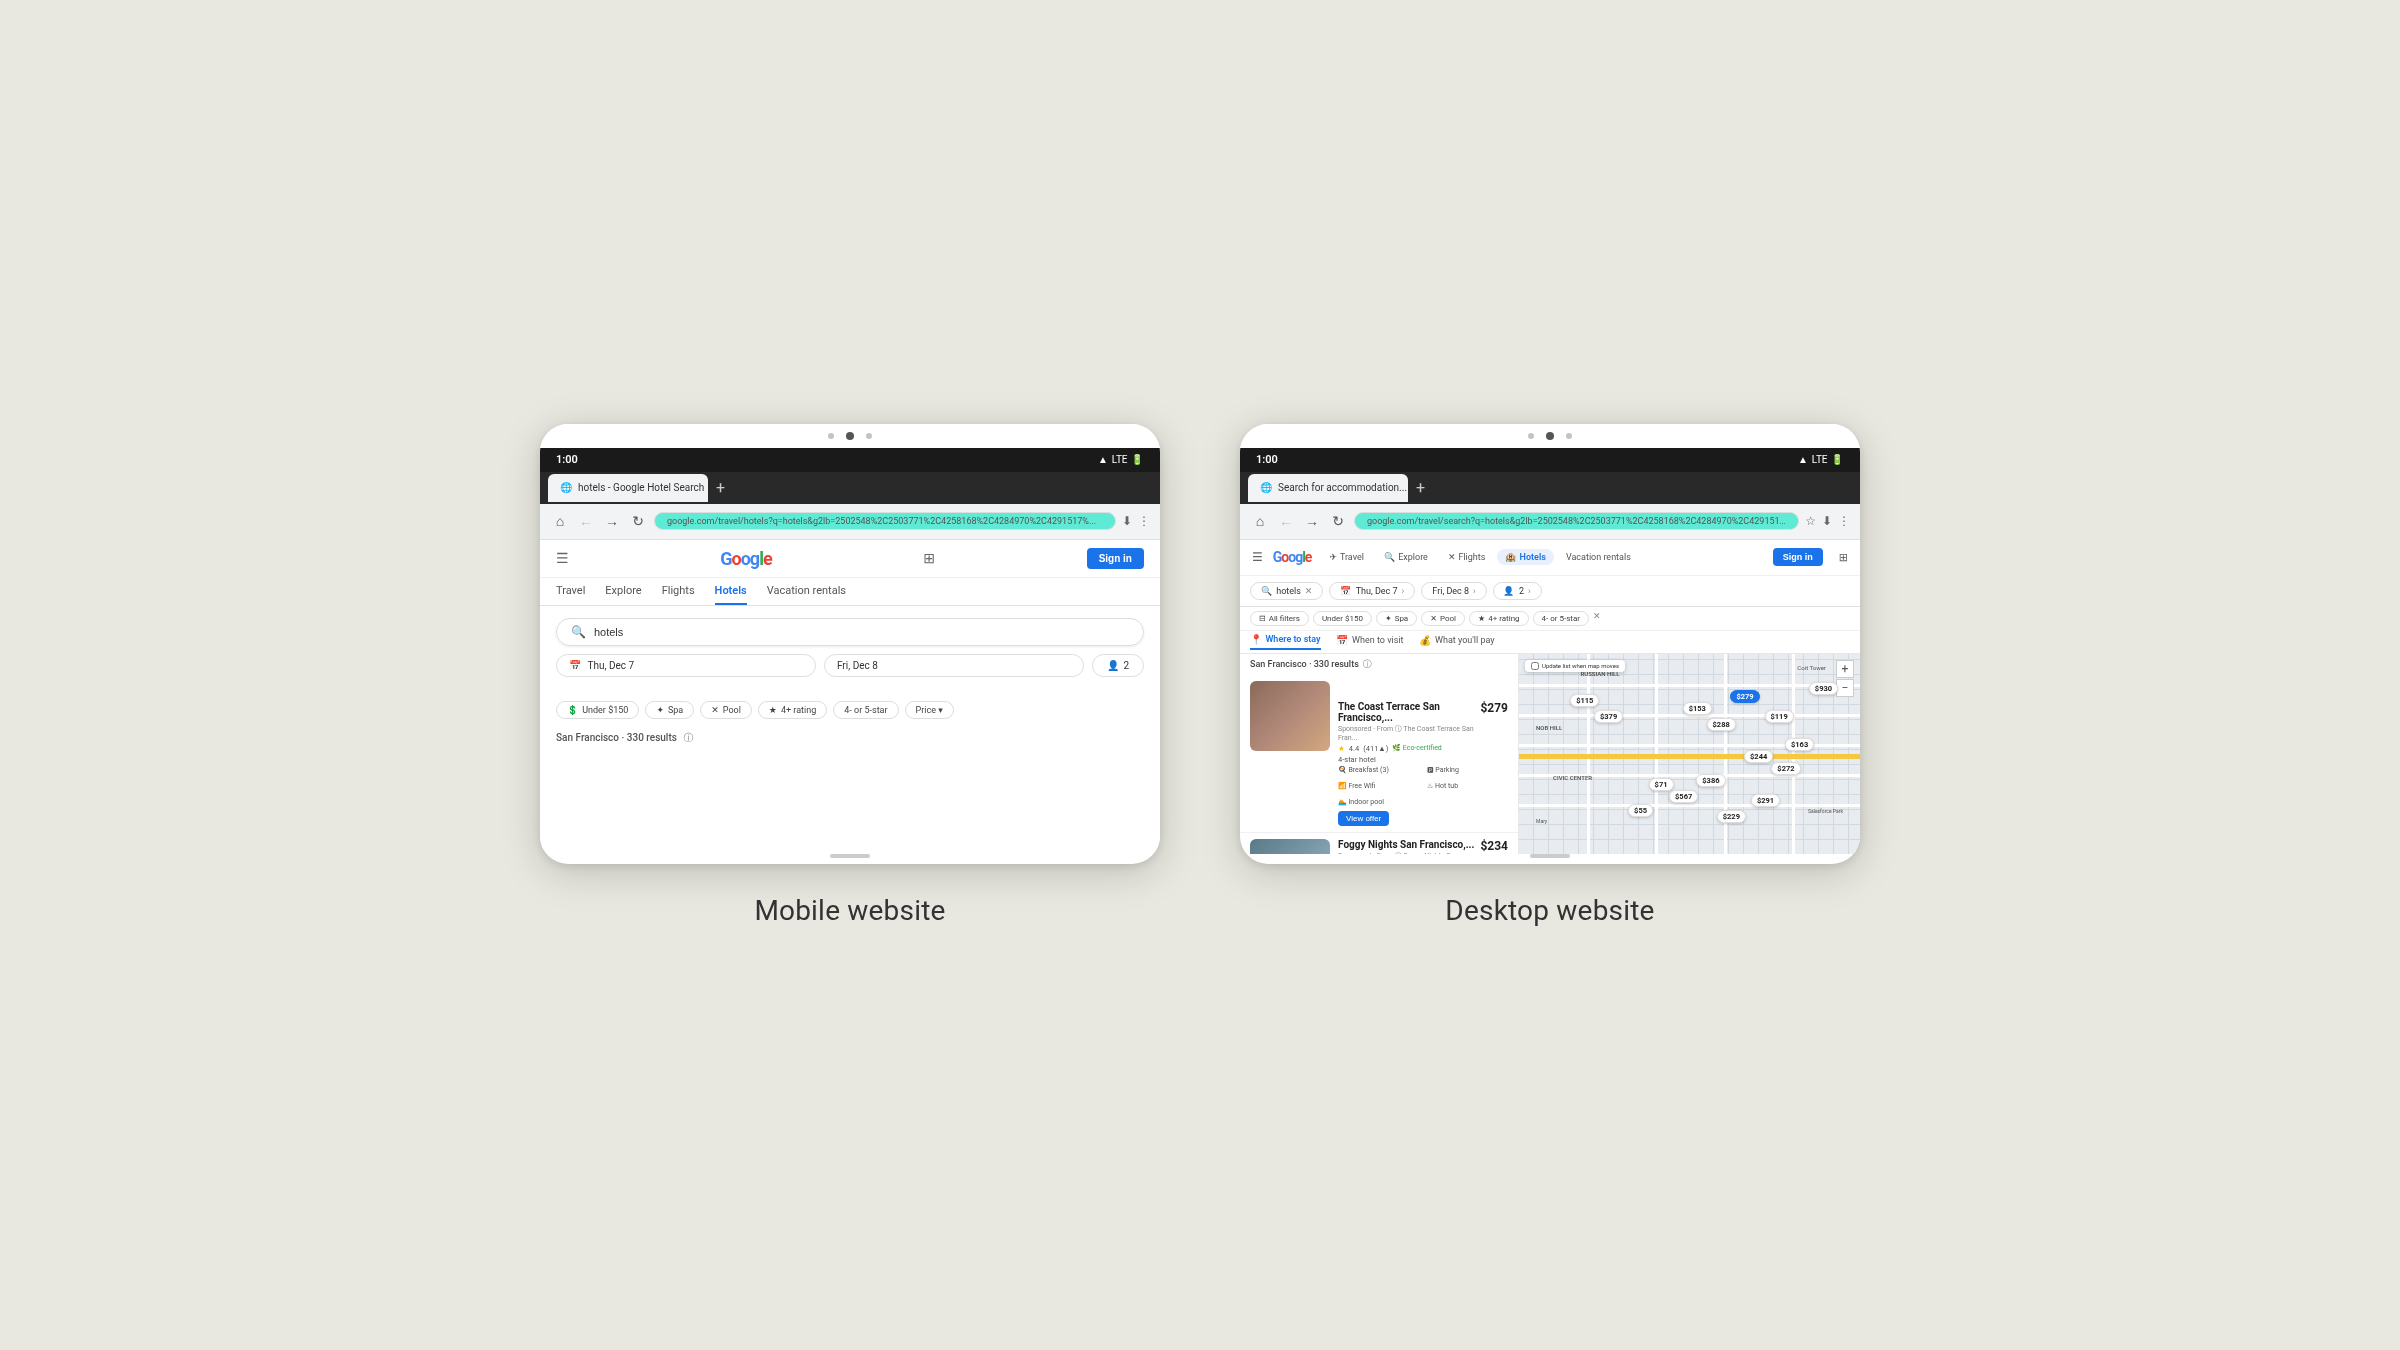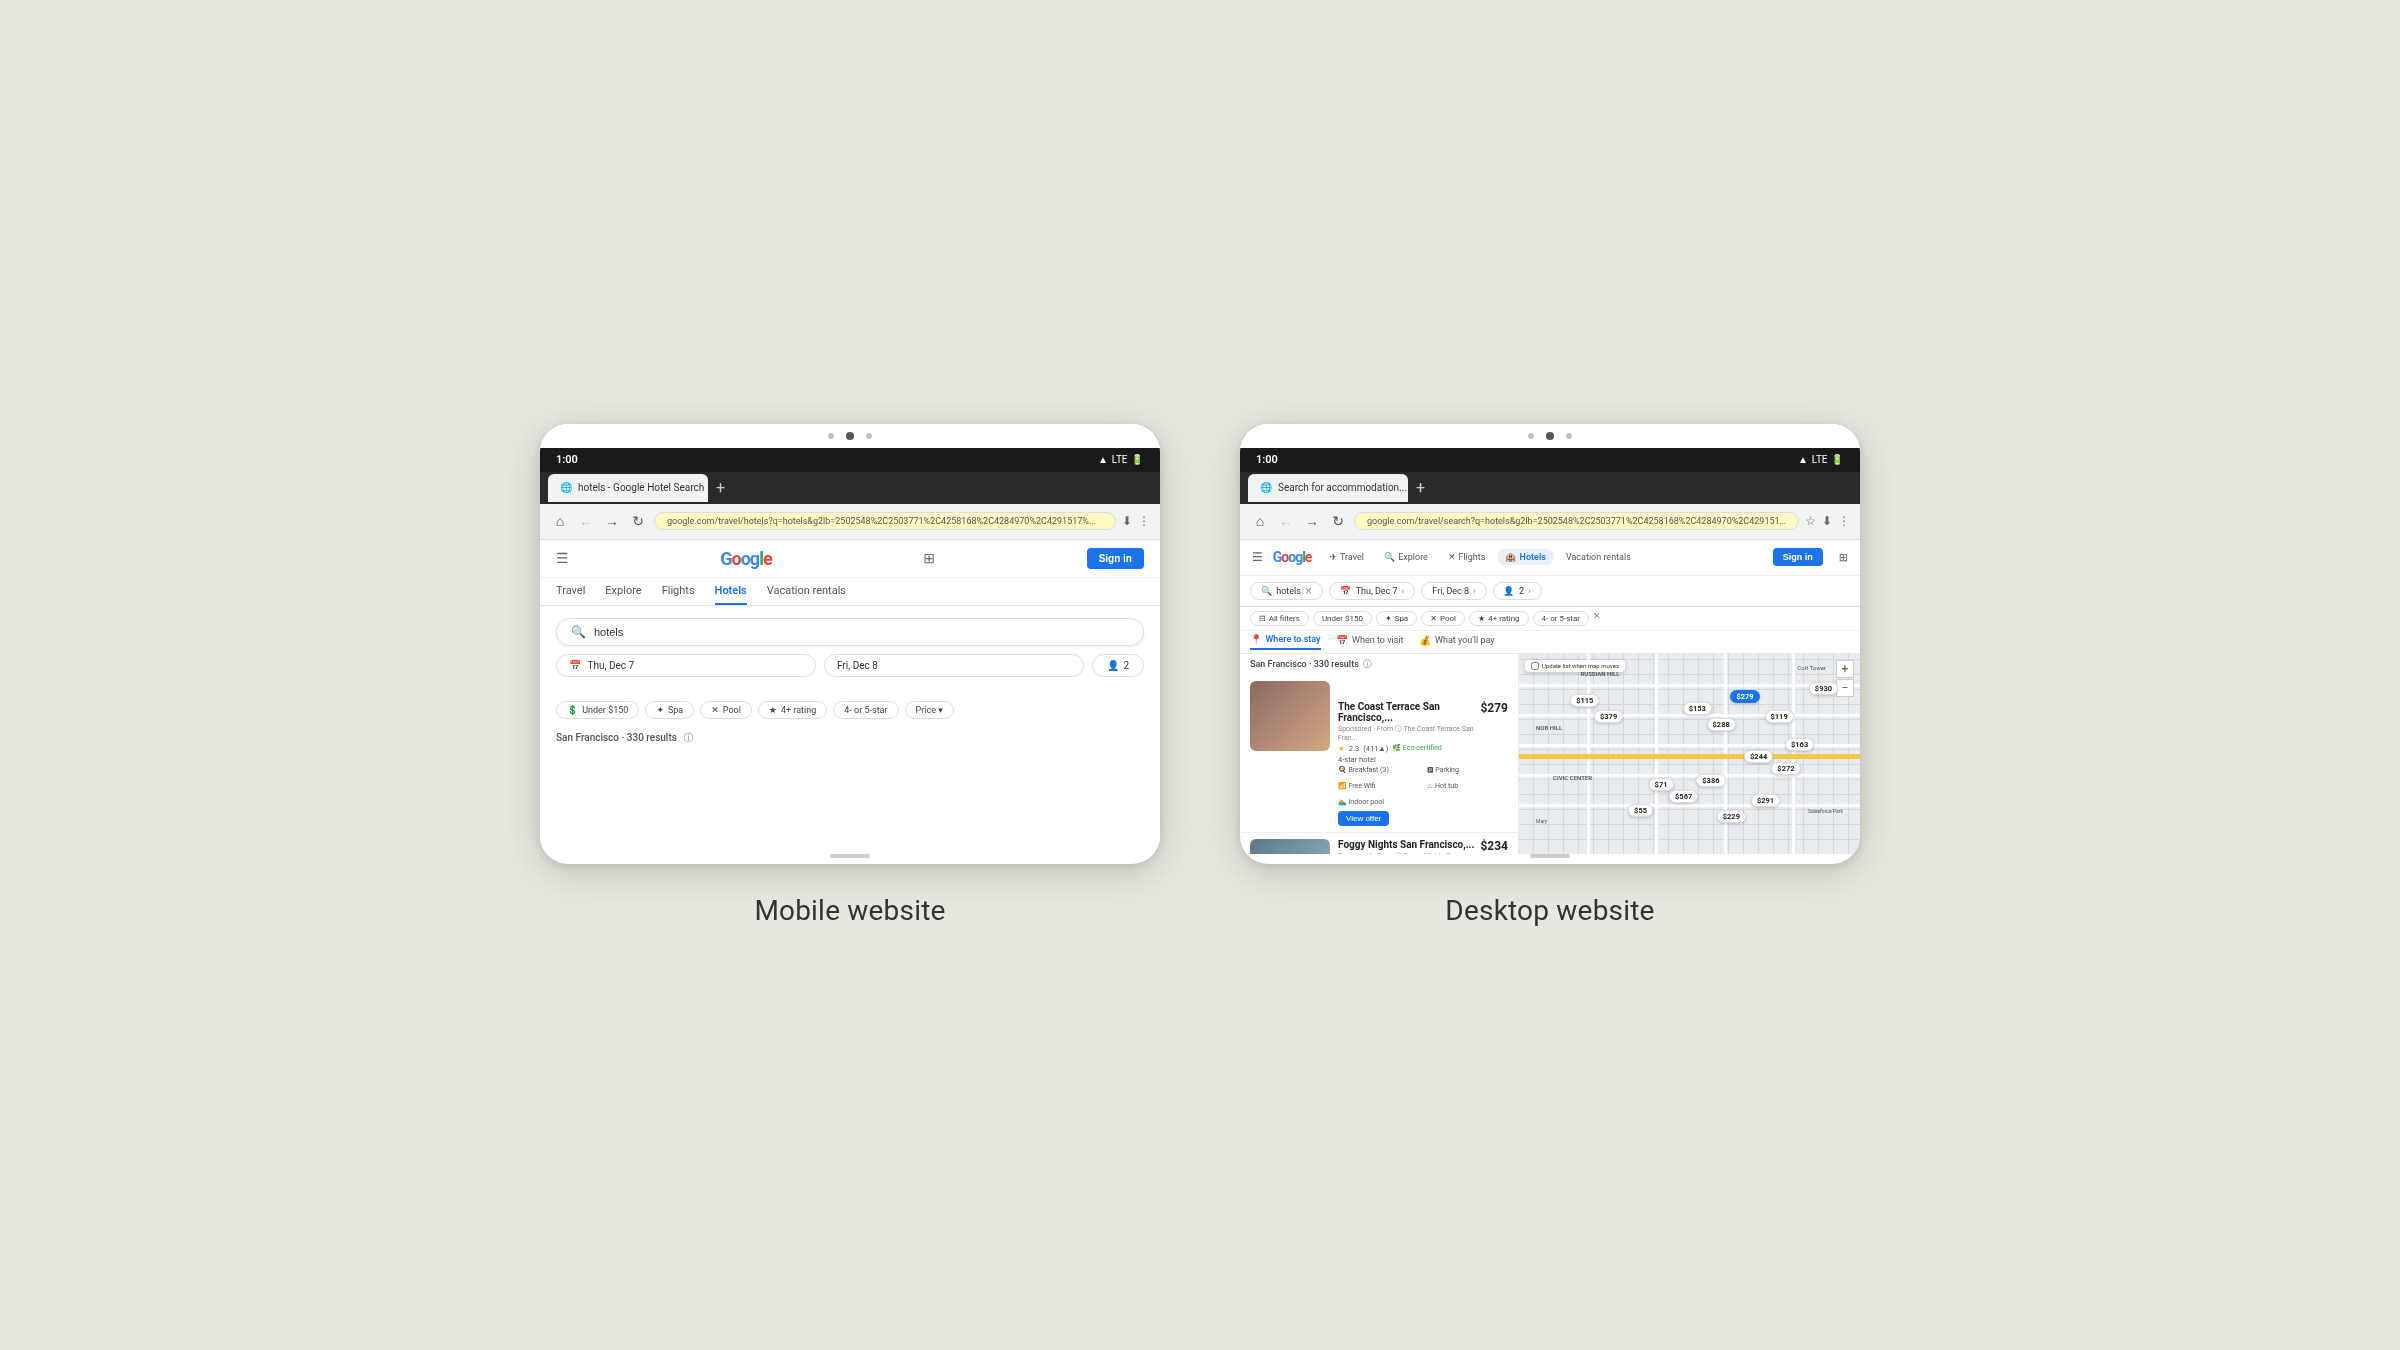--- a/index.html
+++ b/index.html
@@ -95,21 +95,21 @@
       align-items: center;
       padding: 5px 10px;
       gap: 6px;
       height: 36px;
       border-bottom: 1px solid #e0e0e0;
     }
     .nav-btn { color: #555; font-size: 14px; cursor: pointer; width: 20px; text-align: center; }
     .nav-btn.disabled { color: #bbb; }
     .address-bar {
       flex: 1;
-      background: #fef9c3;
+      background: #5eead4;
       border: 1px solid #ddd;
       border-radius: 20px;
       padding: 3px 12px;
       font-size: 9px;
       color: #555;
       white-space: nowrap;
       overflow: hidden;
       text-overflow: ellipsis;
     }
     .nav-icons { display: flex; gap: 6px; color: #666; font-size: 12px; }
@@ -885,21 +885,21 @@
           <div class="desktop-hotel-img" style="background: linear-gradient(135deg, #8a6a5a 0%, #b08878 50%, #d4a880 100%); border-radius:6px; width:80px; height:70px; flex-shrink:0;"></div>
           <div class="desktop-hotel-info">
             <div style="display:flex; justify-content:space-between; align-items:flex-start;margin-top:20px;">
               <div>
                 <div class="desktop-hotel-name">The Coast Terrace San Francisco,...</div>
                 <div class="desktop-sponsored">
                   <span>Sponsored · From ⓘ The Coast Terrace San Fran...</span>
                 </div>
                 <div class="desktop-rating-row">
                   <span style="color:#fbbc04;">★</span>
-                  <span>2.3</span>
+                  <span>4.4</span>
                   <span>(411▲)</span>
                   <span style="color:#34a853; font-size:7px;">🌿 Eco-certified</span>
                 </div>
                 <div class="desktop-rating-row">
                   <span>4-star hotel</span>
                 </div>
               </div>
               <div class="desktop-hotel-price">$279</div>
             </div>
             <div class="desktop-amenities">

